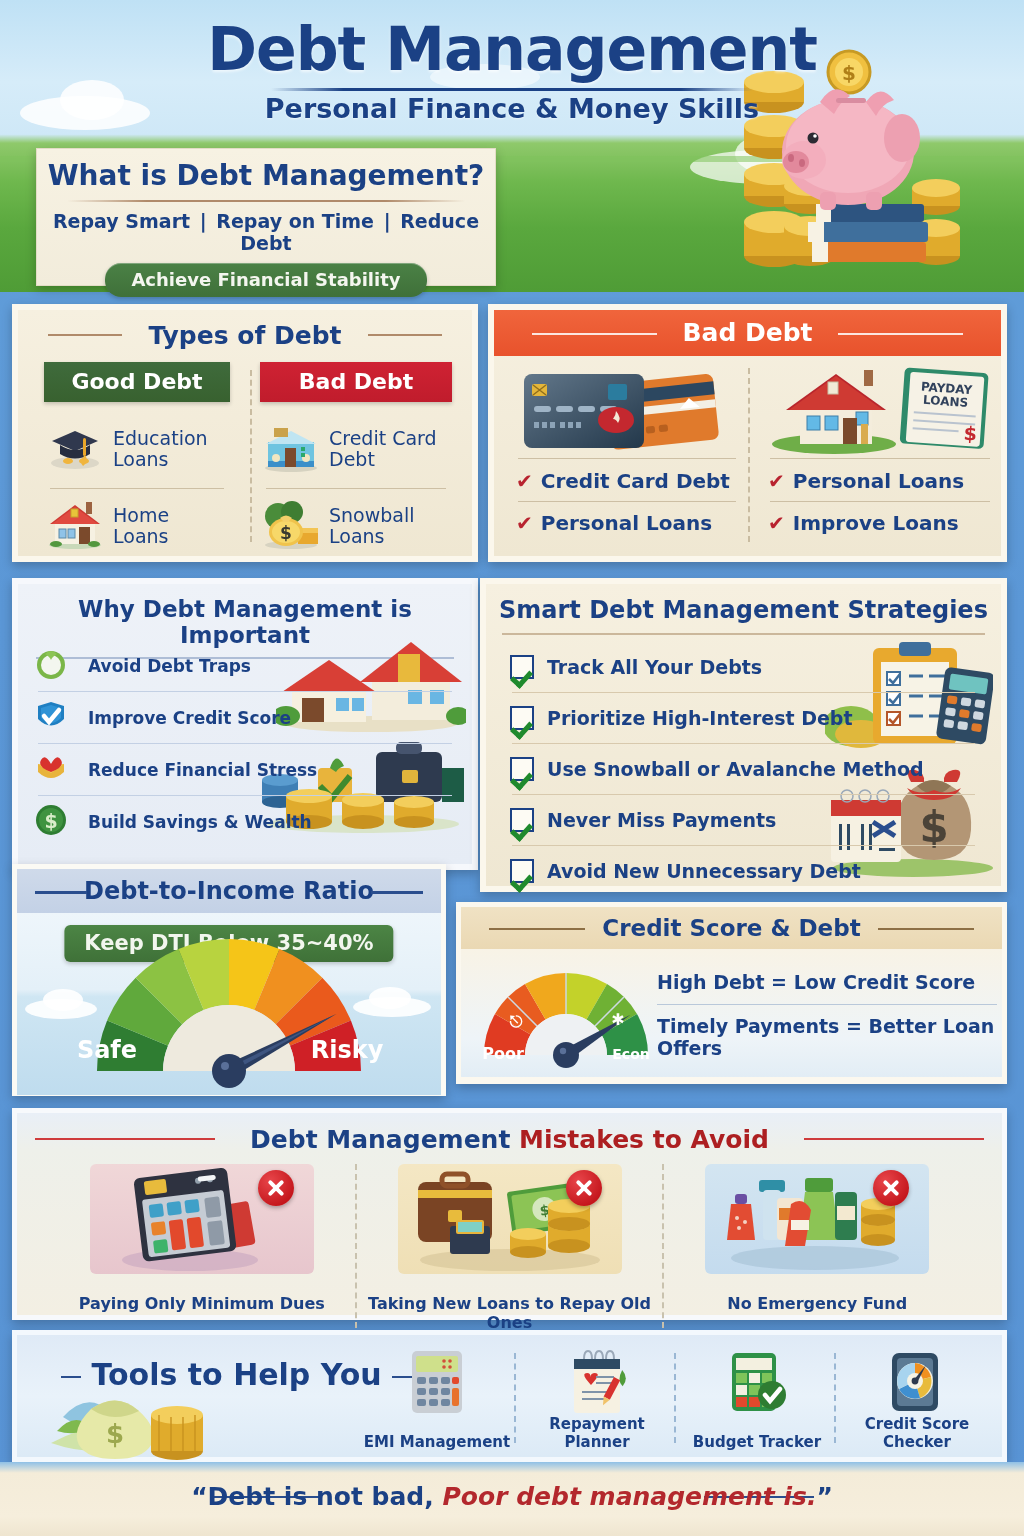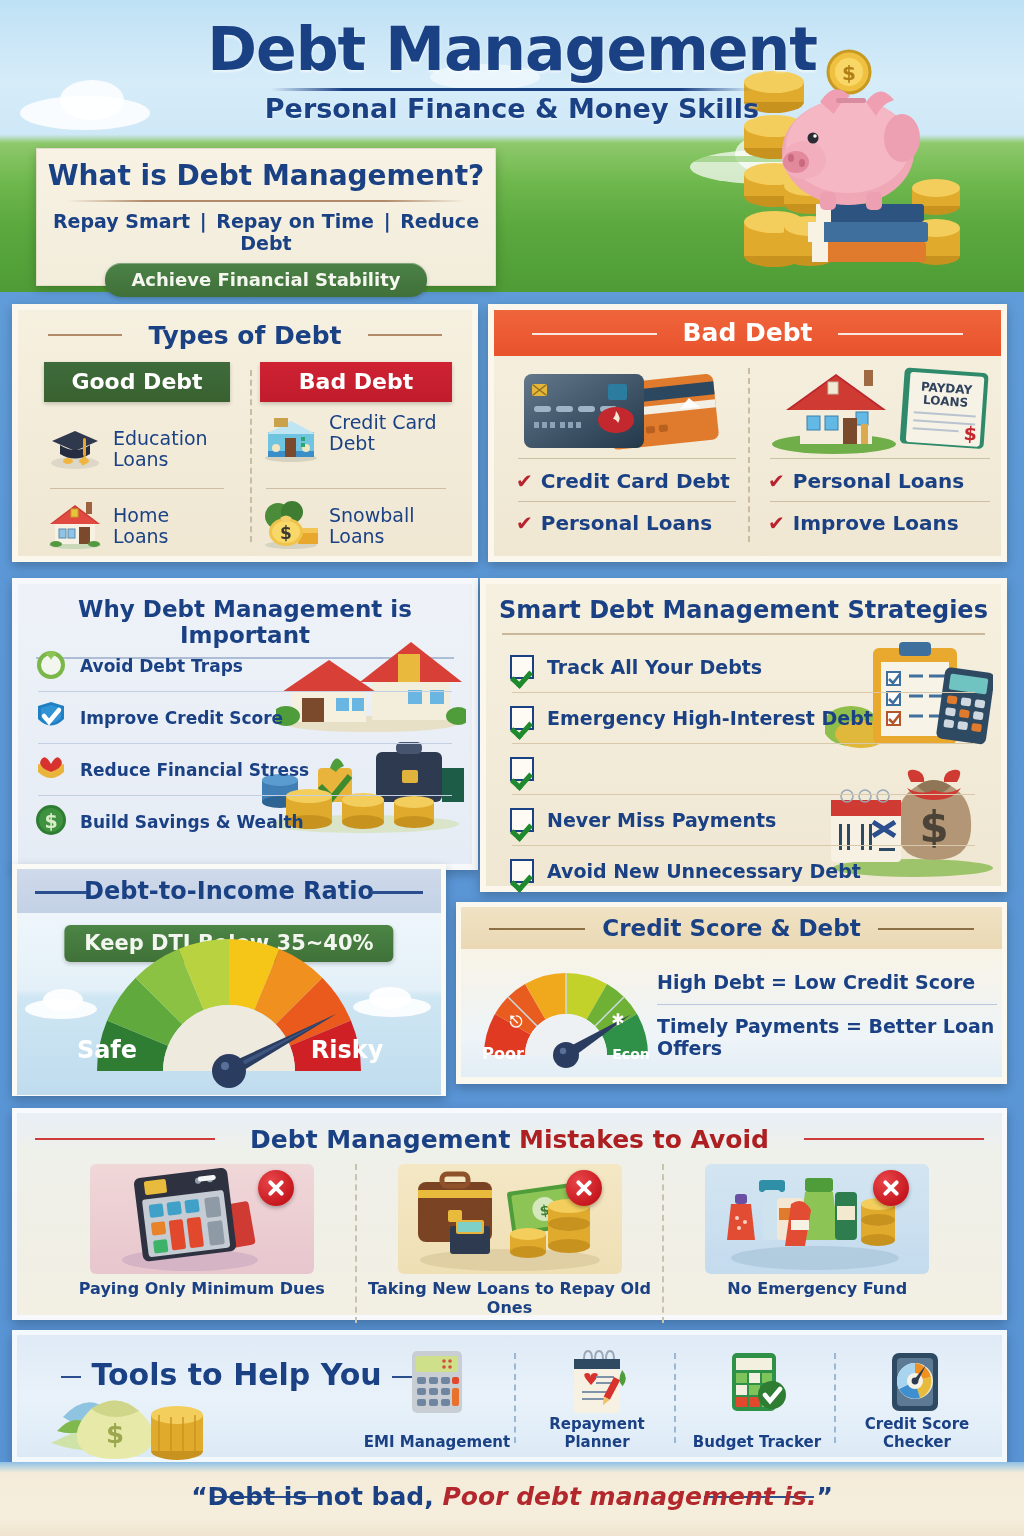--- a/index.html
+++ b/index.html
@@ -105,21 +105,21 @@
   }
   .badbanner .deco { position:absolute; top:23px; height:2px; width:125px; background:rgba(255,255,255,.85);}
   .tick { color:#b8232f; font-weight:bold; font-size:20px; margin-right:8px; }
   .bd-item { font-family:"DejaVu Sans", sans-serif; font-weight:bold; font-size:20px; color:#1b4185; }
 
   
   #whyCard { left:12px; top:578px; width:466px; height:292px; }
   #whyCard .ttl { font-size:23px; padding-top:12px; }
   .why-rule { height:2px; background:#aebdd6; margin:9px 18px 0; }
   .why-row { display:flex; align-items:center; height:51px; padding-left:16px; position:relative; }
-  .why-row .lbl { font-family:"DejaVu Sans", sans-serif; font-weight:bold; font-size:17px; color:#1b4185; margin-left:12px;}
+  .why-row .lbl { font-family:"DejaVu Sans", sans-serif; font-weight:bold; font-size:17px; color:#1b4185; margin-left:20px;}
   .why-sep { height:1px; background:#c3d0e4; margin:0 20px; }
 
   
   #stratCard { left:480px; top:578px; width:527px; height:314px; }
   #stratCard .ttl { font-size:24px; padding-top:12px; }
   .st-rule { height:2px; background:#cbb79b; margin:9px 16px 0; }
   .st-row { display:flex; align-items:center; height:50px; padding-left:24px; }
   .st-row .lbl { font-family:"DejaVu Sans", sans-serif; font-weight:bold; font-size:19px; color:#1b4185; margin-left:13px;}
   .chkbox {
     width:24px; height:24px; border:2px solid #1b4185; background:#fdfbf4; position:relative; flex:0 0 auto;
@@ -167,21 +167,21 @@
     background: linear-gradient(180deg,#e9eff7 0%,#eef0ea 18%,#f3efe3 100%);
     border:5px solid #f7f9fc; }
   .mist-title { text-align:center; padding-top:12px; position:relative;
     font-family:"DejaVu Sans", sans-serif; font-weight:bold; font-size:25px; }
   .mist-title .n { color:#1b4185; }
   .mist-title .r { color:#ad1f21; }
   .mist-title .deco { position:absolute; top:25px; height:2px; width:180px; background:#cf3b3b;}
   .mist-row { display:flex; margin:10px 32px 0; gap:0; }
   .mist-cell { flex:1; text-align:center; position:relative; padding-bottom:6px; }
   .mist-art { width:224px; height:110px; margin:0 auto; border-radius:6px; position:relative; }
-  .mist-lbl { font-family:"DejaVu Sans", sans-serif; font-weight:bold; font-size:16px; color:#1b4185; margin-top:5px;}
+  .mist-lbl { font-family:"DejaVu Sans", sans-serif; font-weight:bold; font-size:16px; color:#1b4185; margin-top:20px;}
   .dashdiv { width:0; border-left:2px dashed #c9c2ae; }
   .xbadge {
     position:absolute; right:20px; top:6px; width:36px; height:36px; border-radius:50%;
     background: radial-gradient(circle at 34% 30%, #e8454a 0%, #c4161c 75%);
     box-shadow:0 2px 4px rgba(0,0,0,.3);
   }
   .xbadge:before, .xbadge:after {
     content:""; position:absolute; left:8px; top:16px; width:20px; height:4px; background:#fff; border-radius:2px;
   }
   .xbadge:before { transform: rotate(45deg); }
@@ -370,21 +370,21 @@
           <span>Home</span><br>
           <span>Loans</span>
         </span>
       </div>
     </div>
 
     <div style="position:absolute; left:232px; top:60px; bottom:14px; border-left:2px dashed #c9bca1;"></div>
 
     <div style="position:absolute; left:242px; top:52px; width:192px;">
       <div class="col-head bad-head">Bad Debt</div>
-      <div style="display:flex; align-items:flex-start; height:74px; margin-top:10px;">
+      <div style="display:flex; align-items:center; height:74px; margin-top:10px;">
         <span>
           <svg width="62" height="50" viewBox="0 0 62 50">
             <ellipse cx="31" cy="46" rx="26" ry="4" fill="#d6d2c0"></ellipse>
             <rect x="8" y="20" width="46" height="25" fill="#6fc4e0"></rect>
             <rect x="8" y="39" width="46" height="6" fill="#3b8fc9"></rect>
             <path d="M6 22 L31 9 L56 22 Z" fill="#bfe5f2"></path>
             <rect x="14" y="6" width="14" height="9" fill="#caa24b"></rect>
             <rect x="25" y="26" width="11" height="19" fill="#7b4a2c"></rect>
             <circle cx="16" cy="36" r="4" fill="#f2e6c0"></circle>
             <circle cx="46" cy="36" r="4" fill="#f2e6c0"></circle>
@@ -702,25 +702,26 @@
     </div>
 
     <div style="position:absolute; left:0; top:58px; right:0;">
       <div class="st-row">
         <span class="chkbox"></span>
         <span class="lbl">Track All Your Debts</span>
       </div>
       <div class="st-sep"></div>
       <div class="st-row">
         <span class="chkbox"></span>
-        <span class="lbl">Emergency High-Interest Debt</span>
+        <span class="lbl">Prioritize High-Interest Debt</span>
       </div>
       <div class="st-sep"></div>
       <div class="st-row">
         <span class="chkbox"></span>
+        <span class="lbl">Use Snowball or Avalanche Method</span>
       </div>
       <div class="st-sep"></div>
       <div class="st-row">
         <span class="chkbox"></span>
         <span class="lbl">Never Miss Payments</span>
       </div>
       <div class="st-sep"></div>
       <div class="st-row">
         <span class="chkbox"></span>
         <span class="lbl">Avoid New Unnecessary Debt</span>

